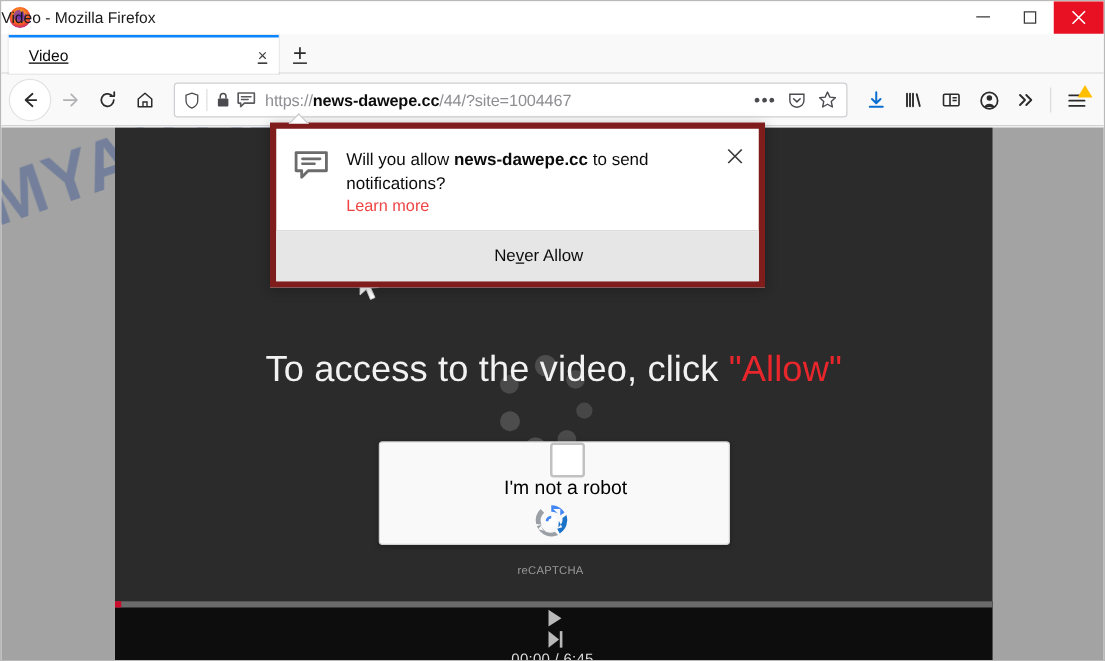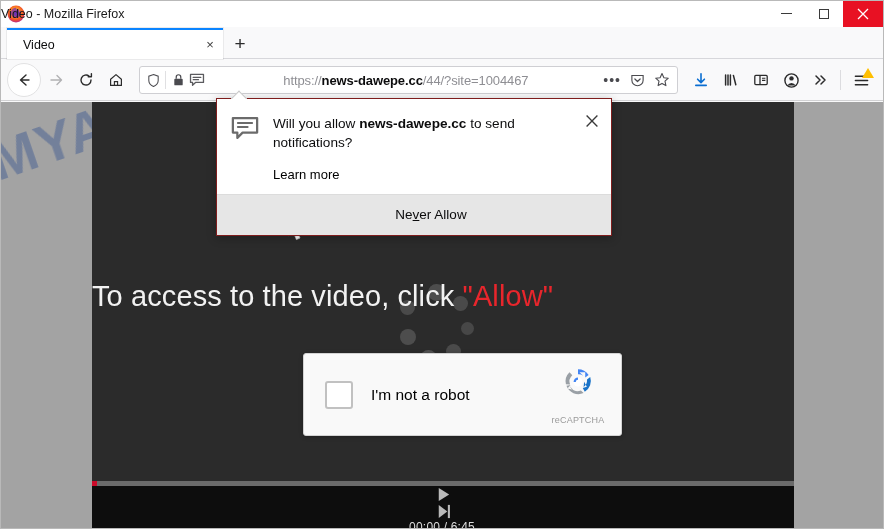--- a/index.html
+++ b/index.html
@@ -26,42 +26,42 @@
     font-size:12.5px; color:#1a1a1a; line-height:26px;
     pointer-events:none;
   }
   .win-controls { margin-left:auto; display:flex; height:26px; align-items:stretch; z-index:3; }
   .win-btn { width:38px; display:flex; align-items:center; justify-content:center; }
   .win-btn.close { background:#e81123; width:40px; }
   .min-bar { width:11px; height:1px; background:#3a3a3a; }
   .max-sq { width:10px; height:10px; border:1px solid #3a3a3a; }
 
   
-  .tabstrip { height:32px; background:#f9f9fa; display:flex; align-items:flex-end; padding-left:6px; position:relative; }
+  .tabstrip { height:32px; background:#f9f9fa; display:flex; align-items:flex-end; padding-left:6px; position:relative;text-decoration:underline; }
   .tabstrip:after{content:"";position:absolute;left:0;right:0;bottom:0;height:1px;background:#d7d7db;}
   .tab {
     width:216px; height:31px; background:#ffffff;
     border-top:2px solid #0a84ff;
     display:flex; align-items:center; position:relative; z-index:2;
     box-shadow:0 0 0 1px rgba(0,0,0,.06);
   }
   .tab-label { font-size:12.5px; color:#0c0c0d; padding-left:16px; flex:1; white-space:nowrap; overflow:hidden; }
   .tab-close { width:26px; text-align:center; font-size:13px; color:#3d3d3d; }
   .newtab { width:34px; height:31px; display:flex; align-items:center; justify-content:center; font-size:19px; color:#2b2b2b; font-weight:300;}
 
   
   .navbar { height:42px; background:#f9f9fa; display:flex; align-items:center; padding:0 6px; position:relative; }
   .navbar:after{content:"";position:absolute;left:0;right:0;bottom:0;height:1px;background:#d2d2d4;}
   .navbtn { width:30px; height:30px; display:flex; align-items:center; justify-content:center; flex:0 0 auto; }
   .navbtn.back { width:34px; height:34px; border-radius:50%; border:1px solid #e2e2e3; background:#fff; }
 
   .urlbar {
     flex:1; height:28px; margin:0 8px; background:#ffffff;
     border:1px solid #cfcfd3; border-radius:3px;
-    display:flex; align-items:center; padding:0 4px 0 2px; min-width:0;text-align:center;
+    display:flex; align-items:center; padding:0 4px 0 2px; min-width:0;
   }
   .url-ident { display:flex; align-items:center; gap:2px; padding:0 4px; border-right:1px solid #e0e0e2; height:18px;}
   .url-perm { display:flex; align-items:center; gap:4px; padding-left:6px; }
   .url-text {
     flex:1; font-size:13px; color:#8e8e93; white-space:nowrap; overflow:hidden;
     padding-left:7px; letter-spacing:-.1px;
   }
   .url-text b { color:#0c0c0d; font-weight:700; }
   .url-icons { display:flex; align-items:center; gap:9px; padding-right:3px; }
   .dots { font-size:14px; color:#4a4a4f; letter-spacing:1px; line-height:6px; }
@@ -82,30 +82,30 @@
     white-space:nowrap; letter-spacing:1px; filter:blur(.6px);
     pointer-events:none; user-select:none;
   }
   .video-frame {
     position:absolute; left:91px; top:0; width:702px; bottom:0;
     background:#2b2b2b; overflow:hidden;
   }
   .spinner { position:absolute; left:50%; top:182px; transform:translateX(-50%); width:90px; height:90px; }
   .spinner i { position:absolute; display:block; border-radius:50%; background:#6a6a6a; opacity:.75;}
   .headline {
-    position:absolute; left:0; right:0; top:178px; text-align:left;
+    position:absolute; left:0; right:0; top:178px; text-align:center;
     font-size:29px; color:#f2f2f2; font-weight:400; letter-spacing:.1px;
   }
   .headline .allow { color:#e8262c; }
 
   .captcha {
-    position:absolute; left:211px; top:251px; width:319px; height:83px;
+    position:absolute; left:211px; top:251px; width:281px; height:83px;
     background:#f9f9f9; border:1px solid #d3d3d3; border-radius:3px;
     box-shadow:0 1px 4px rgba(0,0,0,.25);
-    display:flex; align-items:center;
+    display:flex; align-items:center;flex-direction:column;
   }
   .cap-box { width:28px; height:28px; border:2px solid #c1c1c1; border-radius:3px; background:#fff; margin-left:21px; flex:0 0 auto;}
   .cap-text { font-size:15.5px; color:#000; margin-left:18px; flex:1; }
   .cap-brand { width:80px; text-align:center; padding-right:6px; }
   .cap-brand-name { font-size:9px; color:#9a9a9a; margin-top:12px; letter-spacing:.2px;}
 
   .cursor { position:absolute; left:285px; top:215px; width:22px; height:30px; }
 
   
   .player {
@@ -342,31 +342,31 @@
         </svg>
       </div>
     </div>
   </div>
 
   <div style="position:absolute; left:215px; top:97px; width:396px; z-index:20;">
     <div style="position:absolute; left:15px; top:-8px; width:16px; height:9px; overflow:hidden;">
       <div style="width:12px;height:12px;background:#fff;border-left:1px solid #c6c6c6;border-top:1px solid #c6c6c6;transform:rotate(45deg);margin:3px 0 0 2px;"></div>
     </div>
 
-    <div style="background:#ffffff; border:1px solid #7f1d1d; box-shadow:0 2px 9px rgba(0,0,0,.28);">
+    <div style="background:#ffffff; border:5px solid #7f1d1d; box-shadow:0 2px 9px rgba(0,0,0,.28);">
       <div style="display:flex; padding:15px 12px 12px 14px;">
         <div style="flex:0 0 auto; padding-top:2px;">
           <svg width="28" height="25" viewBox="0 0 30 26">
             <path d="M2 1.8 h26 v15.6 h-15.6 l-5.6 5.6 v-5.6 H2 z" stroke="#6b6b6b" stroke-width="2.4" fill="none" stroke-linejoin="round"></path>
             <path d="M7.4 7.2 h15.2 M7.4 11.4 h10.4" stroke="#6b6b6b" stroke-width="2.2" stroke-linecap="round"></path>
           </svg>
         </div>
         <div style="flex:1; padding-left:14px; padding-right:6px;">
           <div style="font-size:13.6px; color:#0c0c0d; line-height:1.42;"><span>Will you allow </span><b>news-dawepe.cc</b><span> to send notifications?</span></div>
-          <div style="margin-top:14px; font-size:13px; color:#000000;">Learn more</div>
+          <div style="margin-top:0; font-size:13px; color:#ef4444;">Learn more</div>
         </div>
         <div style="flex:0 0 auto; padding-left:2px;">
           <svg width="14" height="14" viewBox="0 0 14 14">
             <path d="M1.6 1.6 L12.4 12.4 M12.4 1.6 L1.6 12.4" stroke="#3a3a3a" stroke-width="1.35" fill="none"></path>
           </svg>
         </div>
       </div>
       <div style="display:flex; border-top:1px solid #dcdcdc;">
         <div style="flex:1; height:40px; background:#e6e6e6; display:flex; align-items:center; justify-content:center; font-size:13.5px; color:#0c0c0d;padding-left:34px;">
           <span>Ne<span style="text-decoration:underline;">v</span>er Allow</span>

